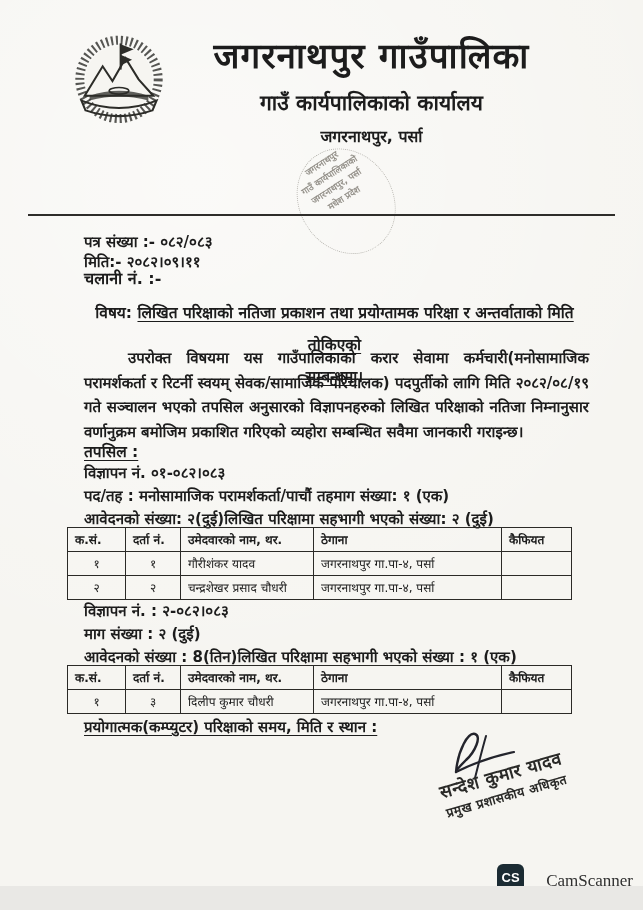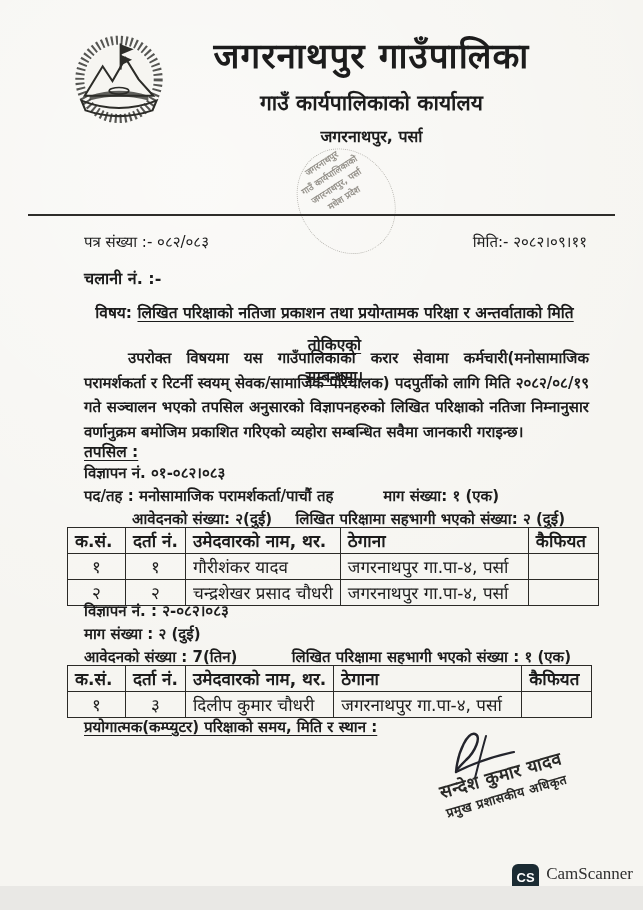--- a/index.html
+++ b/index.html
@@ -31,61 +31,61 @@
     pointer-events:none;
   }
   .stamp .ring {
     position:absolute; left:18px; top:-4px; width:92px; height:108px;
     border:1.5px dotted rgba(90,86,76,.40); border-radius:50%;
   }
 
   .rule { left:28px; right:28px; top:214px; border-top:2.2px solid #2e2d2a; }
 
   
-  .meta-row { left:84px; right:56px; top:231px; display:flex; justify-content:space-between; font-size:15px; font-weight:400; }
+  .meta-row { left:84px; right:56px; top:231px; display:flex; justify-content:space-between; font-size:15px; font-weight:700;flex-direction:column; }
   .chalani-row { left:84px; top:267px; font-size:16px; font-weight:700; }
 
   
   .subject { left:84px; right:58px; top:297px; text-align:center; font-size:15.5px; font-weight:700; line-height:32px; }
 
   
   .body-par {
     left:84px; right:54px; top:346px;
     font-size:15px; font-weight:600; line-height:24.5px;
     text-align:justify; text-indent:44px; margin:0;
   }
   .tapasil { left:84px; top:440px; font-size:15.5px; font-weight:700;text-align:right; }
 
   .sec-line { font-size:15px; font-weight:600; }
-  .sec-flex { display:flex; justify-content:space-between; }
+  .sec-flex { display:flex; justify-content:flex-start; }
 
   
   table.cand { border-collapse:collapse; table-layout:fixed; background:transparent; }
   table.cand th, table.cand td {
-    border:1.7px solid #2b2a27; font-size:17px; padding:1px 7px;
+    border:1.7px solid #2b2a27; font-size:12px; padding:1px 7px;
     height:21px; overflow:hidden; white-space:nowrap;
   }
   table.cand th { font-weight:700; text-align:left; }
   .c-center { text-align:center; }
   .col-sn { width:58px; } .col-reg { width:55px; } .col-name { width:133px; }
   .col-addr { width:188px; } .col-rem { width:70px; }
 
   .practical { left:84px; top:716px; font-size:15px; font-weight:700; }
 
   
   .sig-scribble { left:442px; top:726px; width:92px; height:58px; }
   .sig-stamp {
     left:388px; top:762px; width:230px; text-align:center;
     transform:rotate(-16deg); color:#2a2a28;
   }
   .sig-name { font-size:17.5px; font-weight:700; letter-spacing:.5px; }
   .sig-title { font-size:12.5px; font-weight:600; margin-top:2px; letter-spacing:.5px; }
 
   
-  .cs-mark { right:10px; top:864px; display:flex; align-items:flex-start; gap:7px; }
+  .cs-mark { right:10px; top:864px; display:flex; align-items:flex-end; gap:22px; }
   .cs-icon {
     position:relative; width:27px; height:27px; border-radius:6px;
     background:#1b2b33; display:flex; align-items:center; justify-content:center;
     color:#ffffff; font-size:13px; font-weight:700;
     font-family:"Liberation Sans",sans-serif;
   }
   .cs-icon::after {
     content:""; position:absolute; left:0; bottom:0; width:16px; height:5px;
     background:#17b79a; border-radius:0 4px 0 6px;
   }
@@ -146,21 +146,21 @@
 
   <p class="abs body-par">उपरोक्त विषयमा यस गाउँपालिकाको करार सेवामा कर्मचारी(मनोसामाजिक परामर्शकर्ता र रिटर्नी स्वयम् सेवक/सामाजिक परिचालक) पदपुर्तीको लागि मिति २०८२/०८/१९ गते सञ्चालन भएको तपसिल अनुसारको विज्ञापनहरुको लिखित परिक्षाको नतिजा निम्नानुसार वर्णानुक्रम बमोजिम प्रकाशित गरिएको व्यहोरा सम्बन्धित सवैमा जानकारी गराइन्छ।</p>
 
   <div class="abs tapasil"><span class="u">तपसिल :</span></div>
 
   <div class="abs sec-line" style="left:84px; top:462px;">विज्ञापन नं. ०१-०८२।०८३</div>
   <div class="abs sec-line sec-flex" style="left:84px; right:58px; top:485px;">
     <span>पद/तह : मनोसामाजिक परामर्शकर्ता/पाचौं तह</span>
     <span style="margin-right:86px;">माग संख्या: १ (एक)</span>
   </div>
-  <div class="abs sec-line sec-flex" style="left:84px; right:64px; top:508px;margin-left:48px;">
+  <div class="abs sec-line sec-flex" style="left:84px; right:64px; top:508px;">
     <span>आवेदनको संख्या: २(दुई)</span>
     <span style="margin-right:14px;">लिखित परिक्षामा सहभागी भएको संख्या: २ (दुई)</span>
   </div>
 
   <table class="abs cand" style="left:67px; top:527px;">
     <colgroup>
         <col class="col-sn">
         <col class="col-reg">
         <col class="col-name">
         <col class="col-addr">
@@ -189,21 +189,21 @@
       <td></td>
     </tr>
   </tbody>
     </table>
 
   <div class="abs sec-line" style="left:84px; top:600px;">विज्ञापन नं. : २-०८२।०८३</div>
   <div class="abs sec-line sec-flex" style="left:84px; right:58px; top:623px;">
     <span style="margin-right:62px;">माग संख्या : २ (दुई)</span>
   </div>
   <div class="abs sec-line sec-flex" style="left:84px; right:58px; top:646px;">
-    <span>आवेदनको संख्या : 7(तिन)</span>
+    <span>आवेदनको संख्या : 8(तिन)</span>
     <span style="margin-right:14px;">लिखित परिक्षामा सहभागी भएको संख्या : १ (एक)</span>
   </div>
 
   <table class="abs cand" style="left:67px; top:665px;">
     <colgroup>
         <col class="col-sn">
         <col class="col-reg">
         <col class="col-name">
         <col class="col-addr">
         <col class="col-rem">

